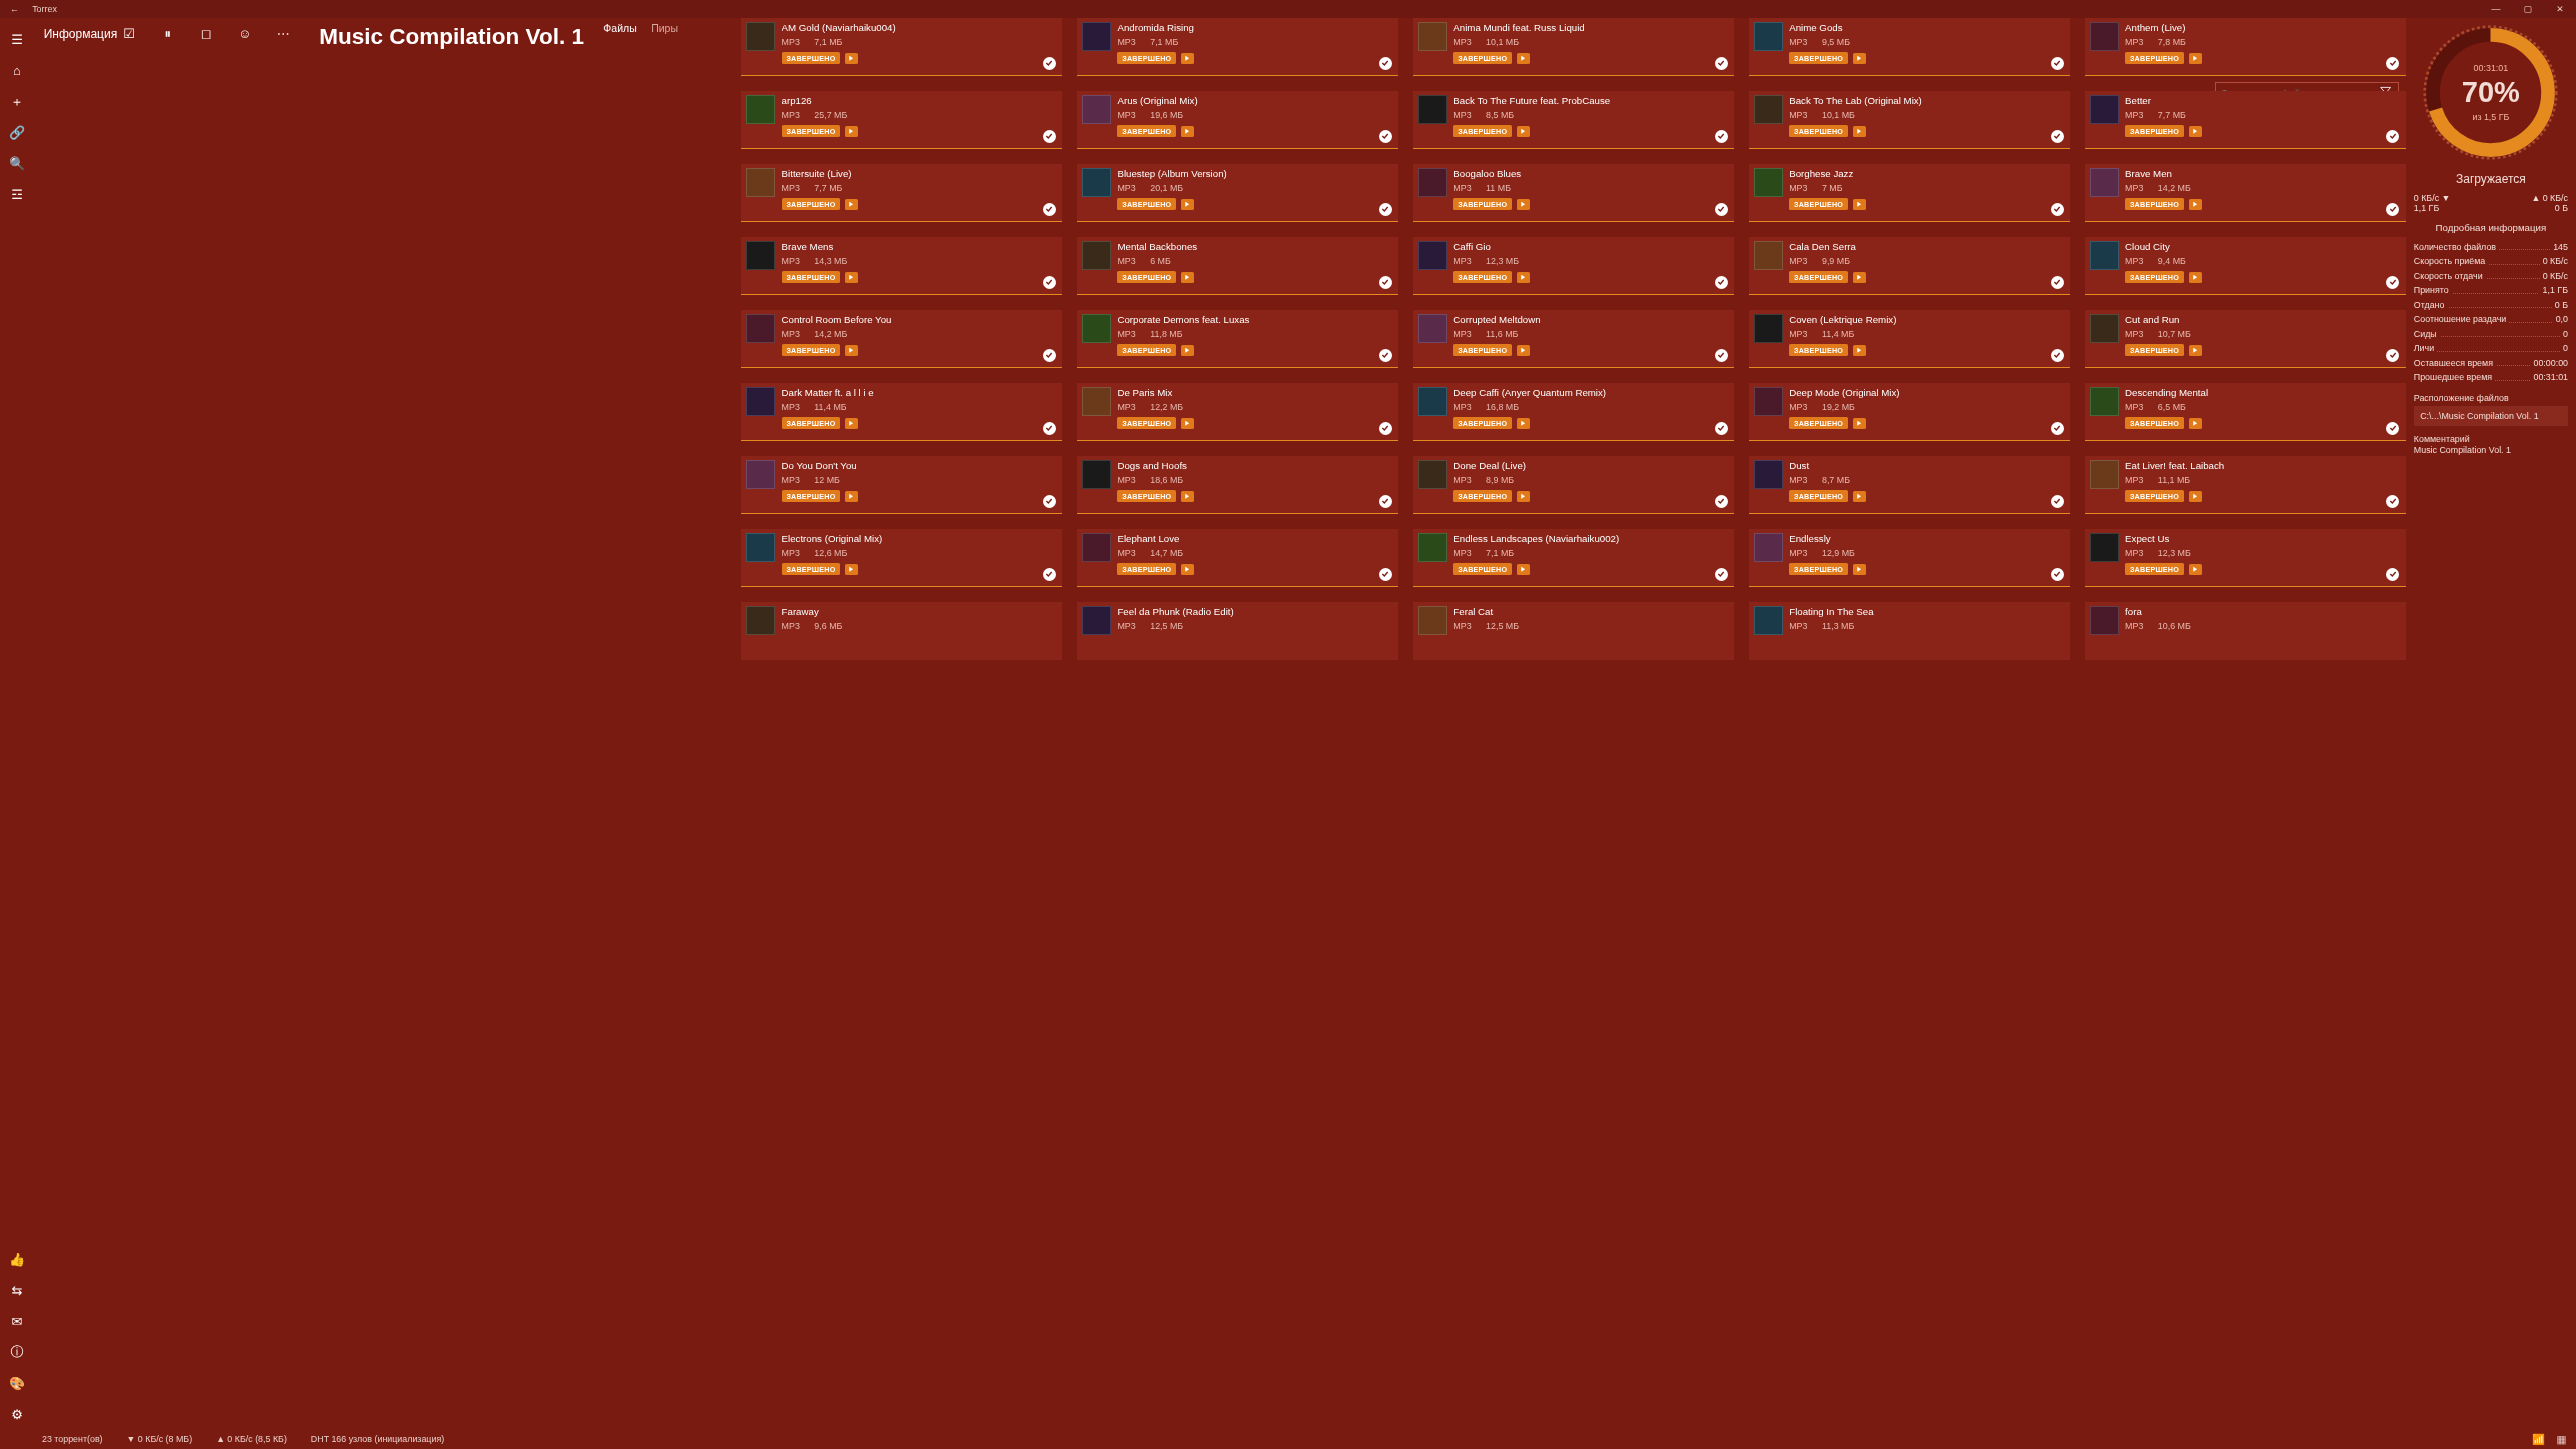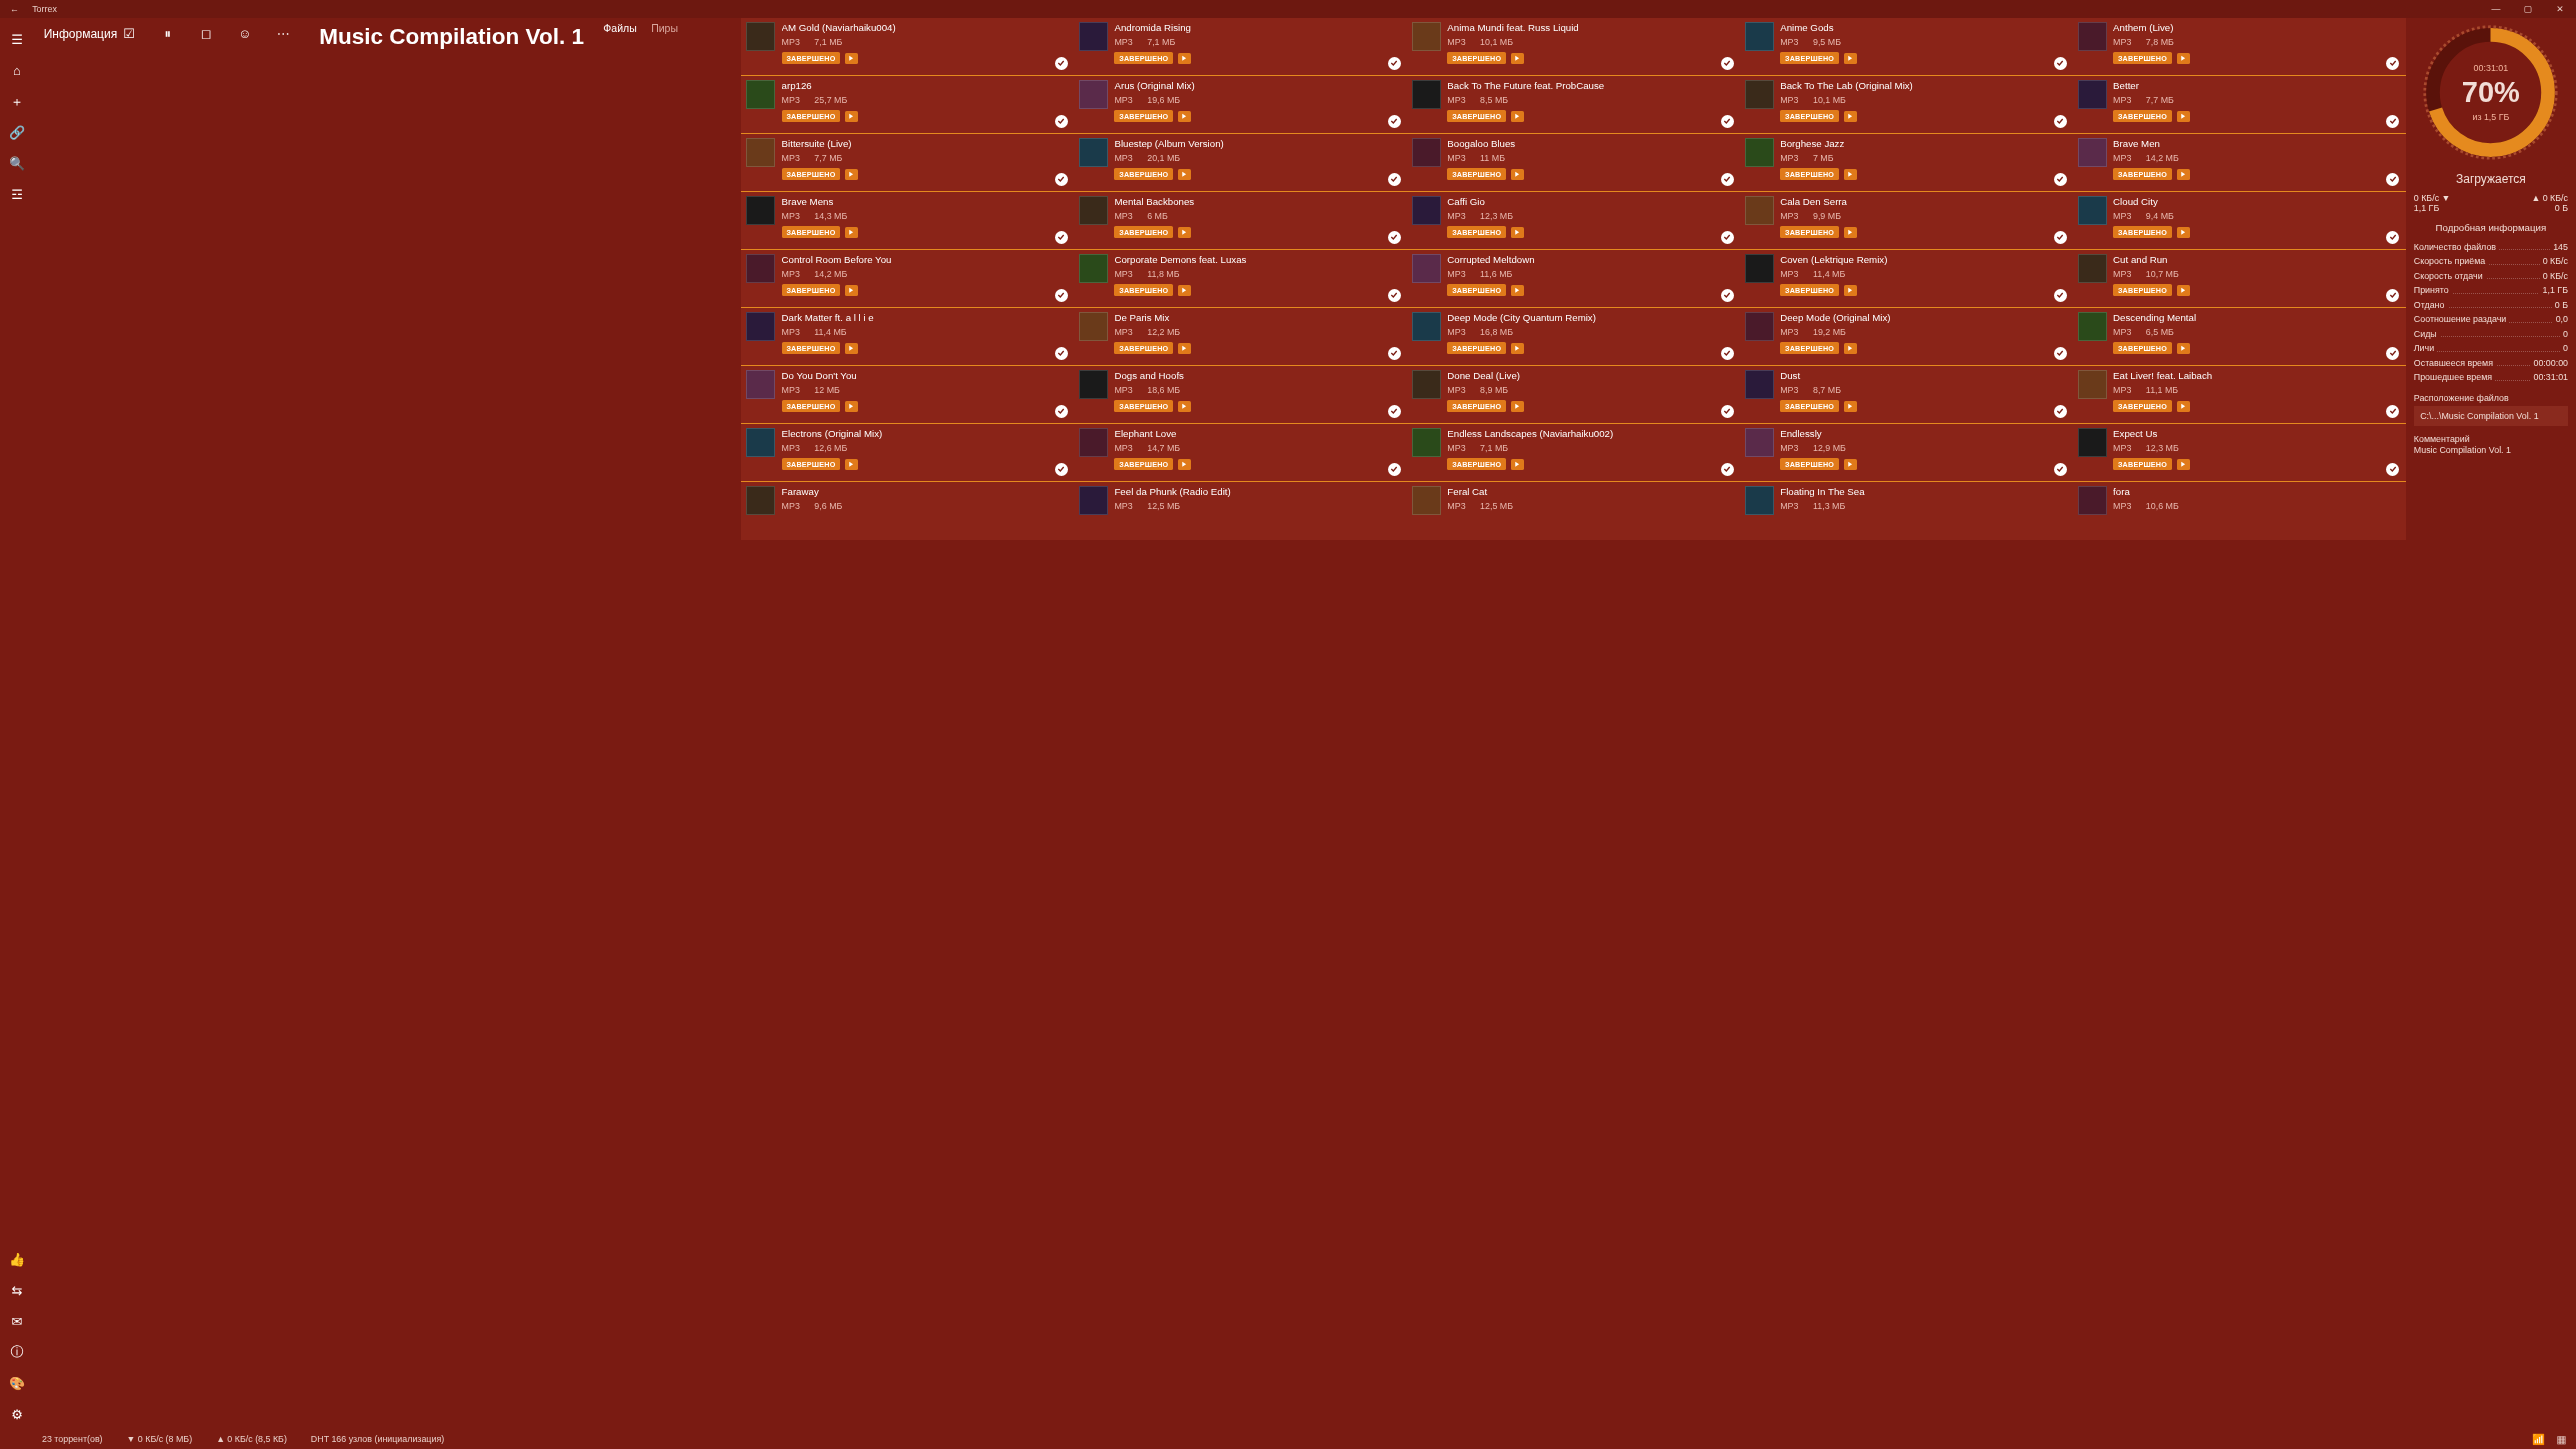--- a/index.html
+++ b/index.html
@@ -106,21 +106,21 @@
   .content {
     flex: 1; display: flex; min-height: 0;
   }
   .grid-wrap {
     flex: 1; overflow: hidden;
     padding: 0 3.2px 0 9.7px;
   }
   .grid {
     display: grid;
     grid-template-columns: repeat(5, 1fr);
-    gap: 0;
+    gap: 15px;
     padding-left: 44px;
   }
   .card {
     background: #8a2418;
     border-bottom: 1.6px solid #e58a1e;
     height: 58px;
     position: relative;
     display: flex;
     padding: 4px 4.8px 3.2px 4.8px;
     overflow: hidden;
@@ -979,21 +979,21 @@
 
     <div class="check">
       <svg viewBox="0 0 12 12">
                     <path d="M2 6 L5 9 L10 3" fill="none" stroke="#7a1b12" stroke-width="2"></path>
                   </svg>
     </div>
   </div>
               <div class="card">
     <div class="thumb" style="background:#1a3a4a"></div>
     <div class="info">
-      <div class="track-title">Deep Mode (City Quantum Remix)</div>
+      <div class="track-title">Deep Caffi (Anyer Quantum Remix)</div>
       <div class="meta">
         <span>MP3</span>
         <span>16,8 МБ</span>
       </div>
 
       <div class="status-row">
         <span class="badge">ЗАВЕРШЕНО</span>
         <span class="play-btn">
           <svg viewBox="0 0 10 10">
                         <path d="M2 1 L8 5 L2 9 Z" fill="#fff"></path>

